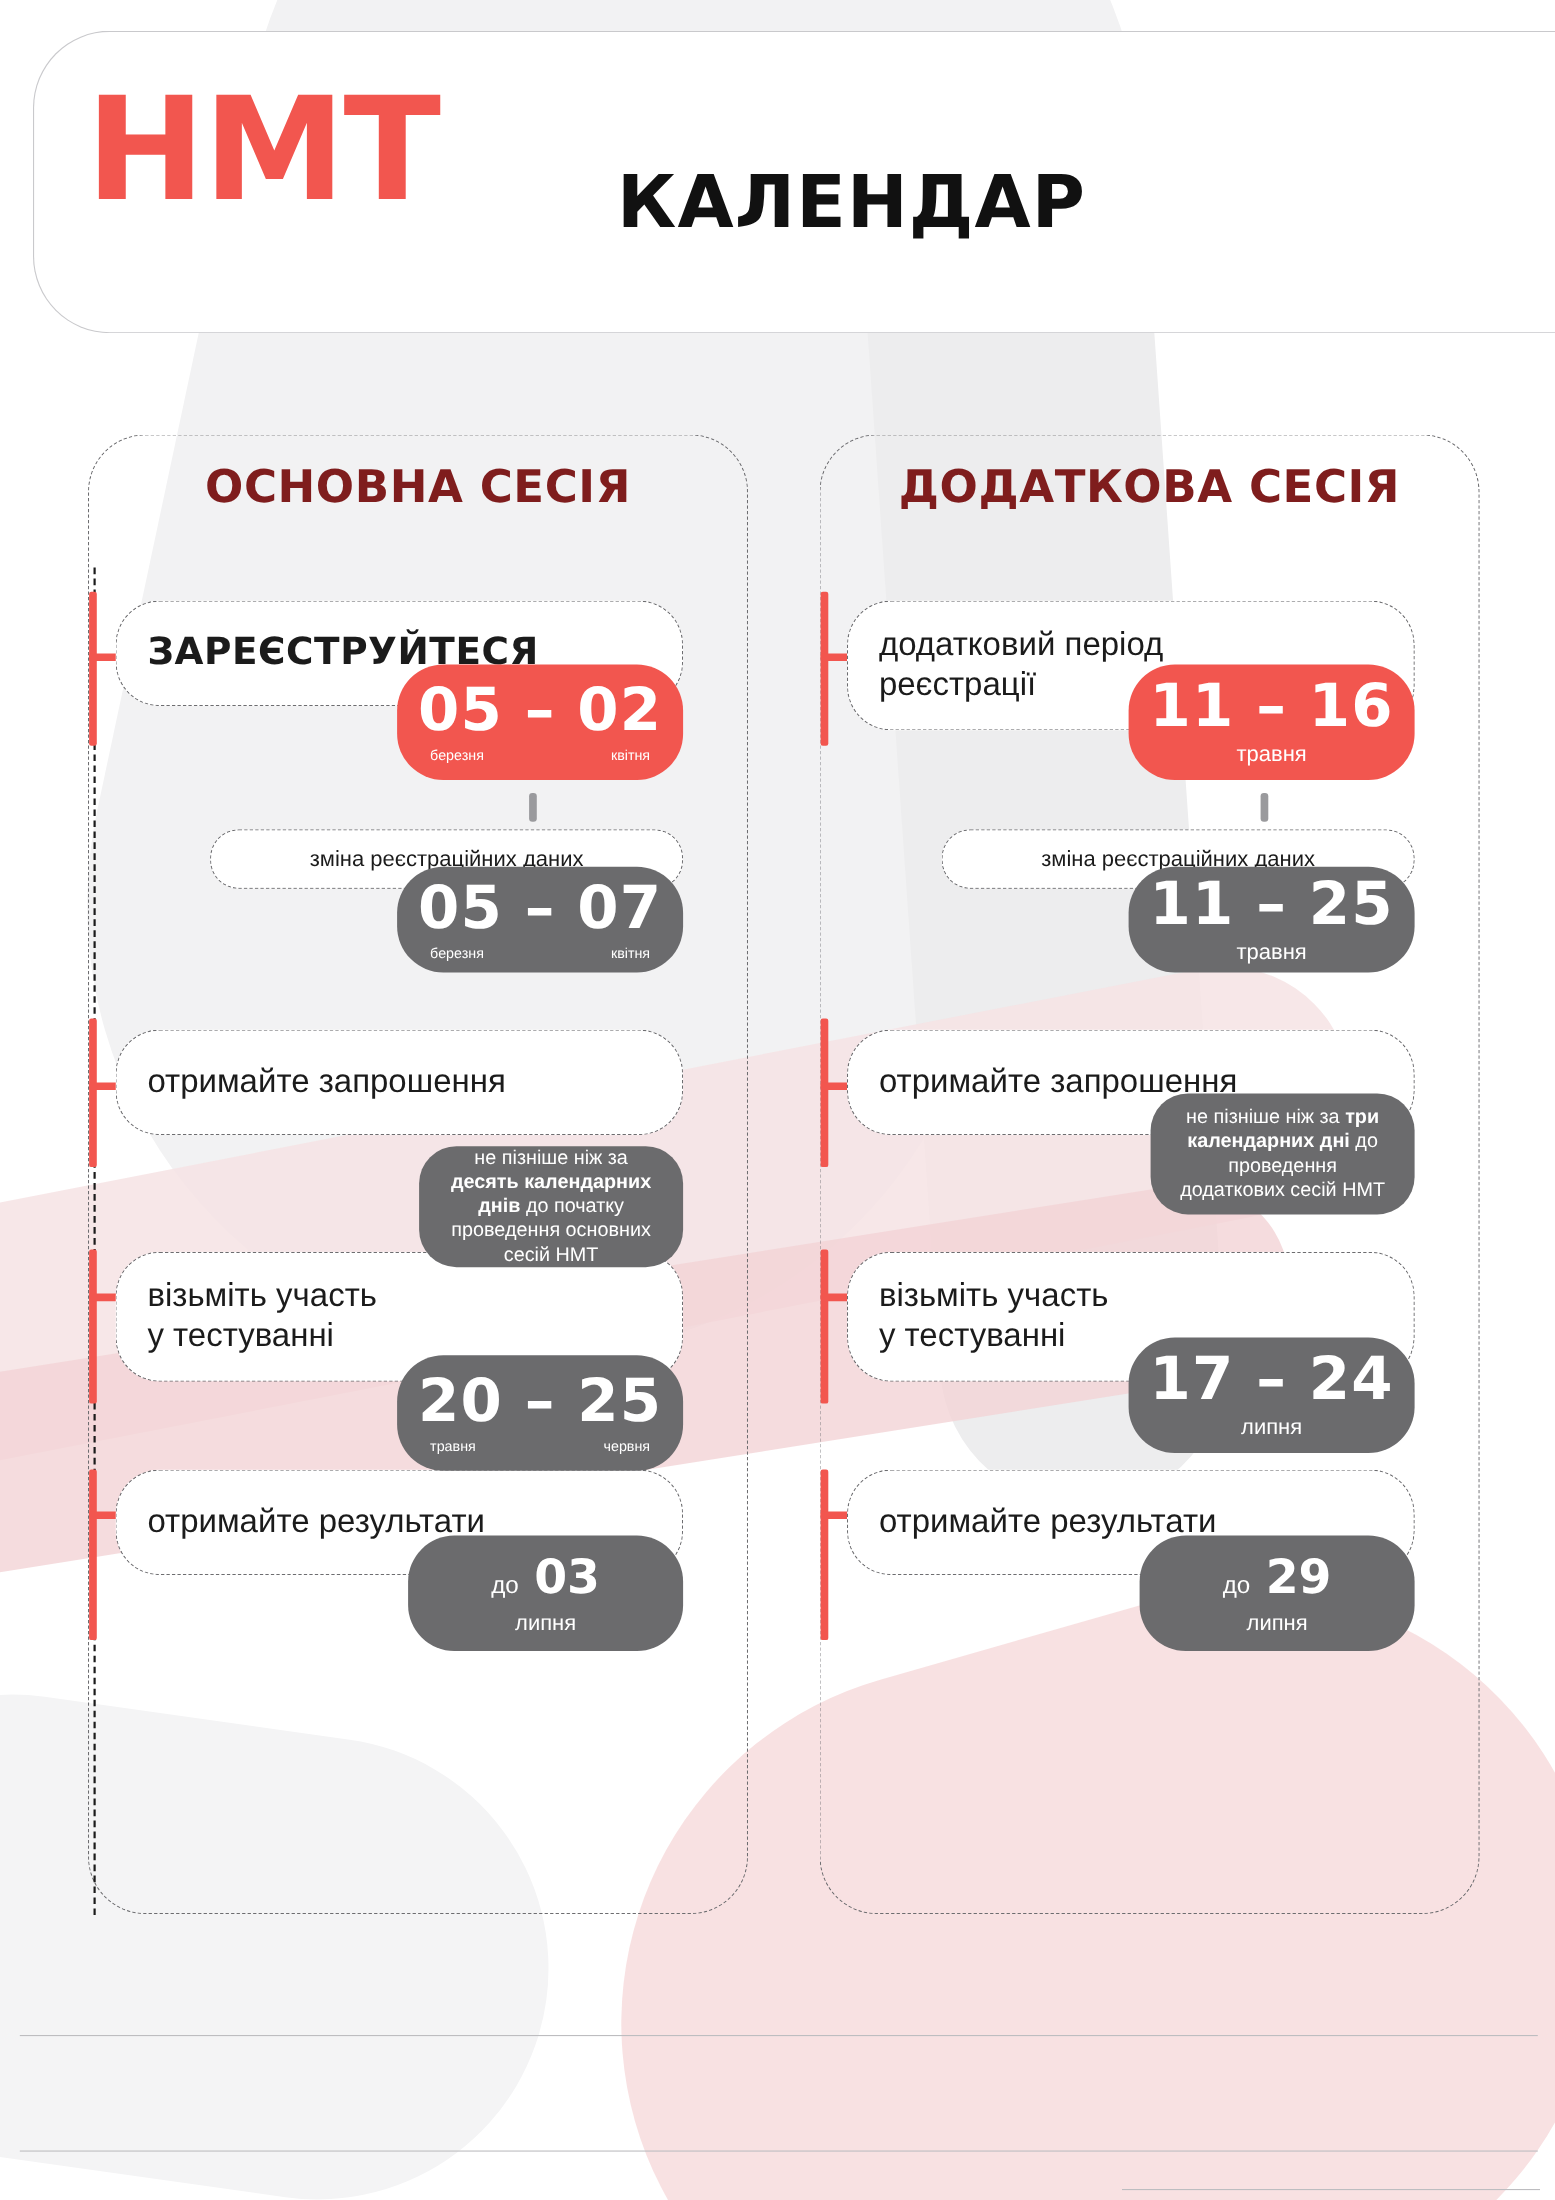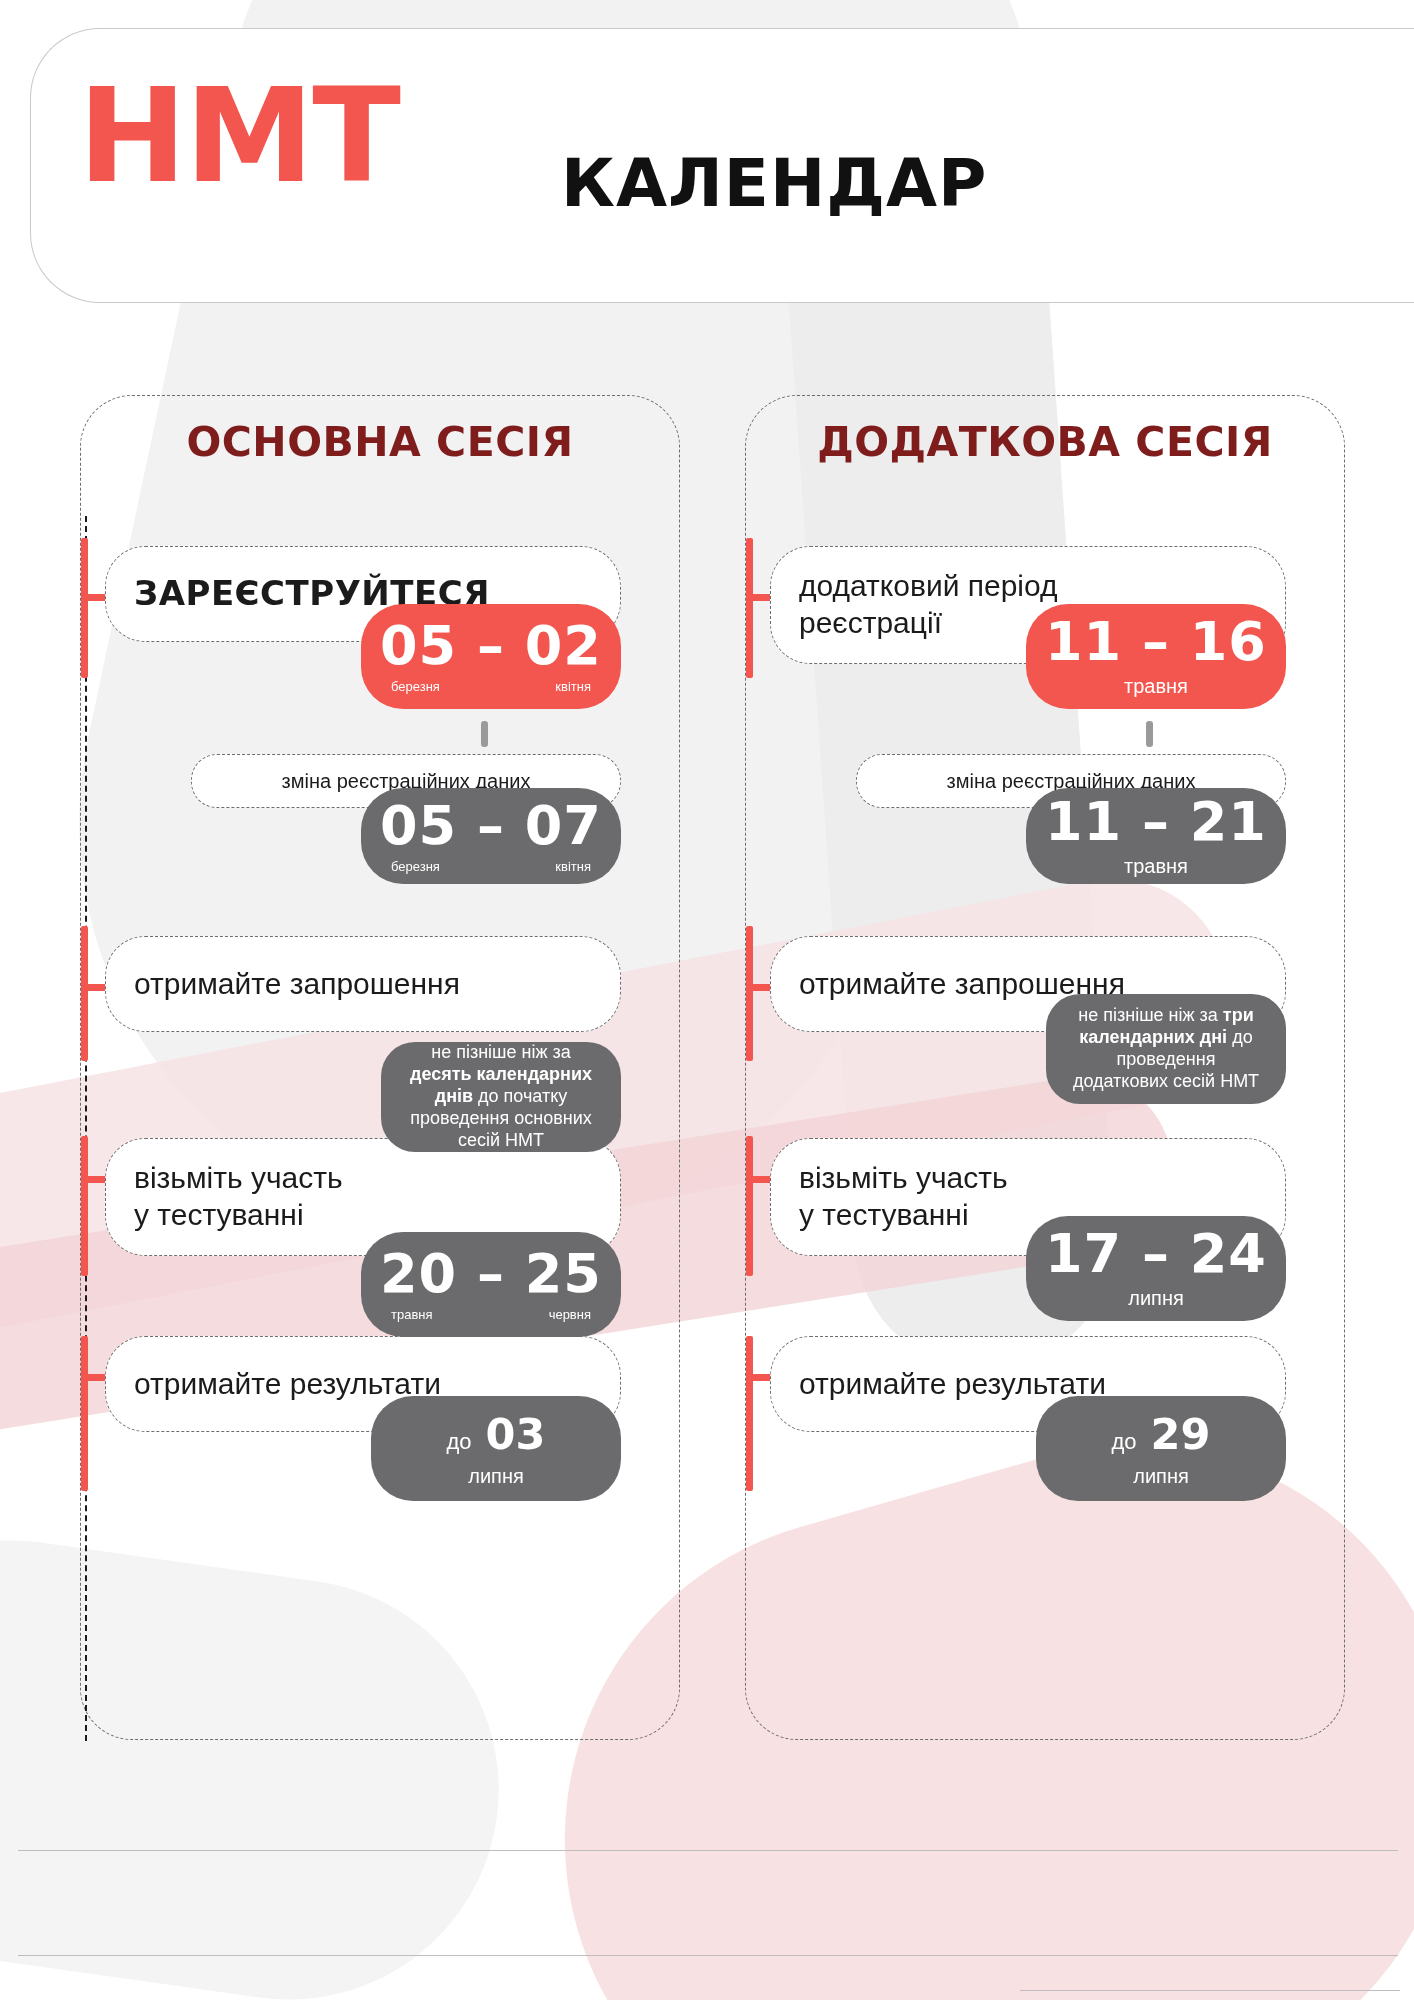--- a/index.html
+++ b/index.html
@@ -472,21 +472,21 @@
         </div>
       </div>
 
       <div class="connector" style="left:400px; top:205px;"></div>
 
       <div class="step">
         <div class="pill small" style="left:110px; top:238px; width:430px; height:54px;">
           <span class="label">зміна реєстраційних даних</span>
         </div>
         <div class="bubble grey" style="left:280px; top:272px; width:260px; height:96px;">
-          <div class="range">11 – 21</div>
+          <div class="range">11 – 25</div>
           <div class="month-single">травня</div>
         </div>
       </div>
 
       <div class="step">
         <div class="pill" style="left:24px; top:420px; width:516px; height:96px;">
           <span class="label">отримайте запрошення</span>
         </div>
         <div class="bubble grey" style="left:300px; top:478px; width:240px; height:110px; border-radius:34px;">
           <div class="note"><span>не пізніше ніж за </span><b>три календарних дні</b><span> до проведення додаткових сесій НМТ</span></div>

